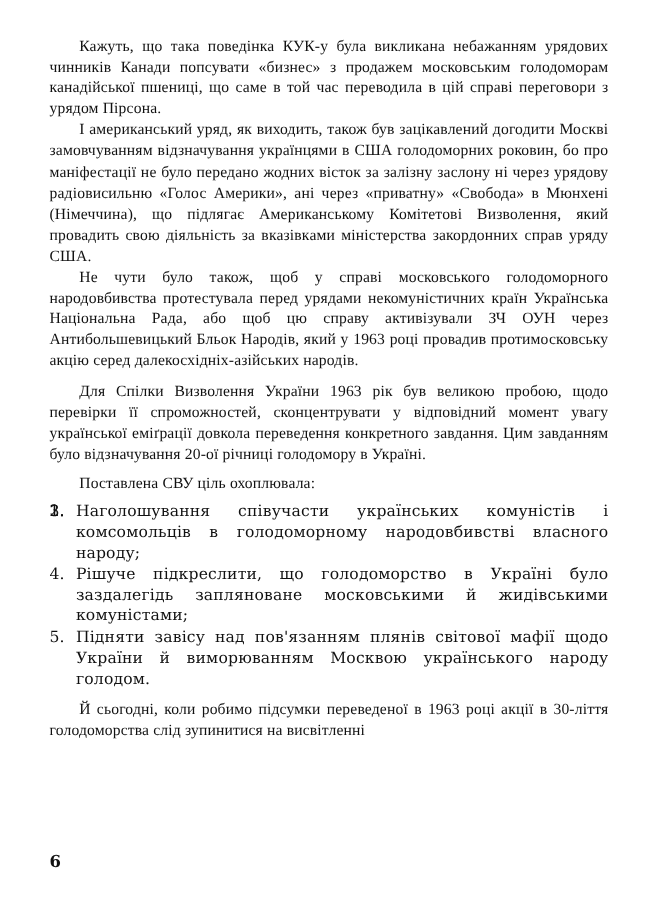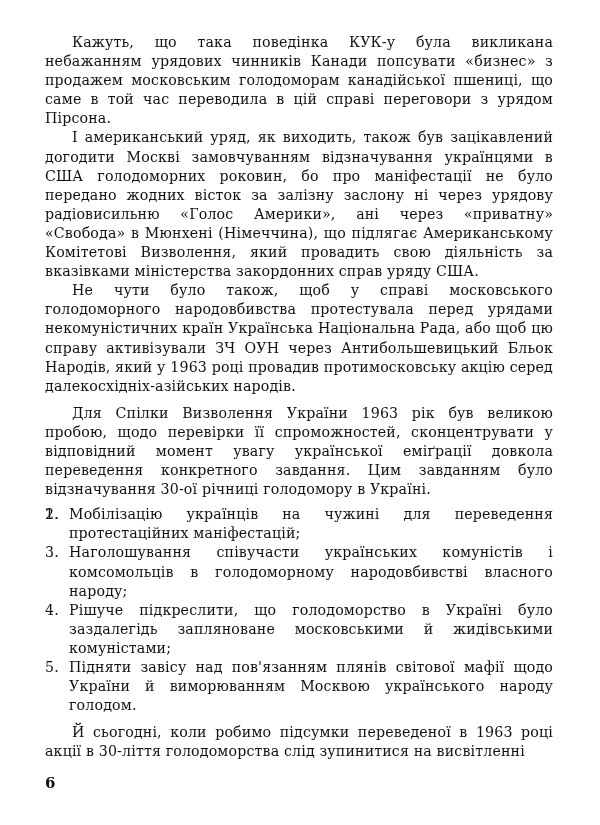--- a/index.html
+++ b/index.html
@@ -3,38 +3,39 @@
 <meta charset="utf-8">
 <style>
   html, body { margin:0; padding:0; background:#ffffff; }
   body { width:600px; height:825px; overflow:hidden; position:relative; }
   .page {
     position:absolute; left:45px; top:33px; width:508px;
     font-family:"DejaVu Serif", "Liberation Serif", serif;
     font-size:14.2px; line-height:19.1px; color:#111;
     letter-spacing:0.15px;
   }
-  .page p { margin:0; text-align:justify; text-indent:27px; hyphens:none; }
+  .page p { margin:0; text-align:justify; text-indent:27px; hyphens:none;font-family:Liberation Serif, serif; }
   .page p.gap { margin-top:8px; }
   ol.goals { list-style:none; margin:6px 0 0 0; padding:0; }
   ol.goals li { position:relative; padding-left:24px; margin-left:0; text-align:justify; }
   ol.goals li .num { position:absolute; left:0; top:0; width:22px; text-align:left; }
   .pageno { position:absolute; left:45px; top:774px; font-family:"DejaVu Serif", serif; font-weight:bold; font-size:15px; color:#111; }
 </style>
 </head>
 <body>
 
 <div class="page">
   <p>Кажуть, що така поведінка КУК-у була викликана небажанням урядових чинників Канади попсувати «бизнес» з продажем московським голодоморам канадійської пшениці, що саме в той час переводила в цій справі переговори з урядом Пірсона.</p>
   <p>І американський уряд, як виходить, також був зацікавлений догодити Москві замовчуванням відзначування українцями в США голодоморних роковин, бо про маніфестації не було передано жодних вісток за залізну заслону ні через урядову радіовисильню «Голос Америки», ані через «приватну» «Свобода» в Мюнхені (Німеччина), що підлягає Американському Комітетові Визволення, який провадить свою діяльність за вказівками міністерства закордонних справ уряду США.</p>
   <p>Не чути було також, щоб у справі московського голодоморного народовбивства протестувала перед урядами некомуністичних країн Українська Національна Рада, або щоб цю справу активізували ЗЧ ОУН через Антибольшевицький Бльок Народів, який у 1963 році провадив протимосковську акцію серед далекосхідніх-азійських народів.</p>
-  <p class="gap">Для Спілки Визволення України 1963 рік був великою пробою, щодо перевірки її спроможностей, сконцентрувати у відповідний момент увагу української еміґрації довкола переведення конкретного завдання. Цим завданням було відзначування 30-ої річниці голодомору в Україні.</p>
+  <p class="gap">Для Спілки Визволення України 1963 рік був великою пробою, щодо перевірки її спроможностей, сконцентрувати у відповідний момент увагу української еміґрації довкола переведення конкретного завдання. Цим завданням було відзначування 20-ої річниці голодомору в Україні.</p>
+  <p class="gap">Поставлена СВУ ціль охоплювала:</p>
   <ol class="goals">
     <li><span class="num">1.</span></li>
-    <li><span class="num">2.</span><span>Мобілізацію українців на чужині для переведення протестаційних маніфестацій;</span></li>
+    <li><span class="num">2.</span></li>
     <li><span class="num">3.</span><span>Наголошування співучасти українських комуністів і комсомольців в голодоморному народовбивстві власного народу;</span></li>
     <li><span class="num">4.</span><span>Рішуче підкреслити, що голодоморство в Україні було заздалегідь запляноване московськими й жидівськими комуністами;</span></li>
     <li><span class="num">5.</span><span>Підняти завісу над пов'язанням плянів світової мафії щодо України й виморюванням Москвою українського народу голодом.</span></li>
   </ol>
   <p class="gap">Й сьогодні, коли робимо підсумки переведеної в 1963 році акції в 30-ліття голодоморства слід зупинитися на висвітленні</p>
 </div>
 
 <div class="pageno">6</div>
 
 </body></html>

